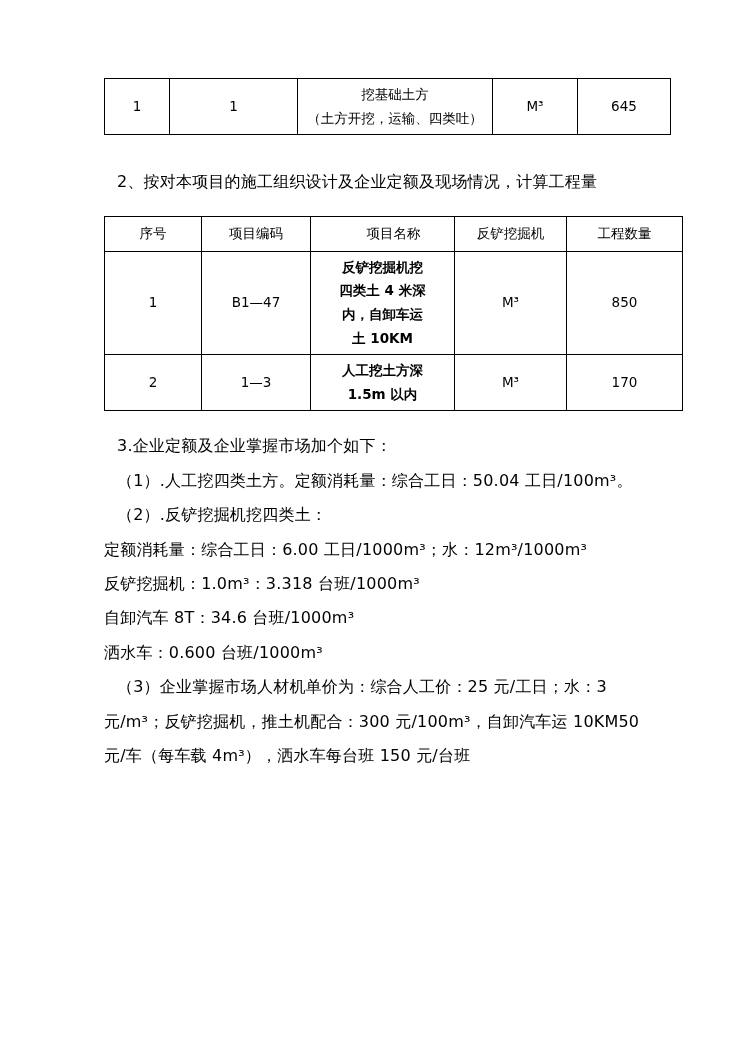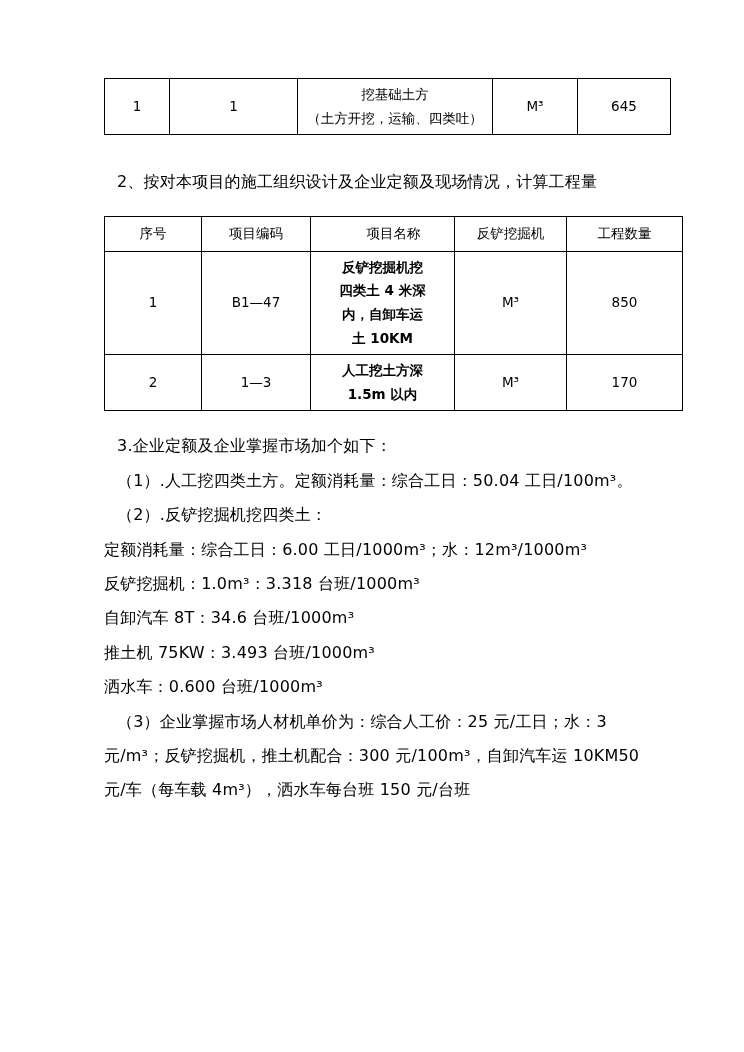--- a/index.html
+++ b/index.html
@@ -148,19 +148,18 @@
   </table>
 
   <div class="gap-b"></div>
 
   <p class="para block-para">3.企业定额及企业掌握市场加个如下：</p>
   <p class="para block-para">（1）.人工挖四类土方。定额消耗量：综合工日：50.04 工日/100m³。</p>
   <p class="para block-para">（2）.反铲挖掘机挖四类土：</p>
   <p class="para flush">定额消耗量：综合工日：6.00 工日/1000m³；水：12m³/1000m³</p>
   <p class="para flush">反铲挖掘机：1.0m³：3.318 台班/1000m³</p>
   <p class="para flush">自卸汽车 8T：34.6 台班/1000m³</p>
-  <p class="para flush">推土机 75KW：3.493 台班/1000m³</p>
   <p class="para flush">洒水车：0.600 台班/1000m³</p>
   <p class="para block-para">（3）企业掌握市场人材机单价为：综合人工价：25 元/工日；水：3</p>
   <p class="para flush">元/m³；反铲挖掘机，推土机配合：300 元/100m³，自卸汽车运 10KM50</p>
   <p class="para flush">元/车（每车载 4m³），洒水车每台班 150 元/台班</p>
 
 </div>
 
 </body></html>

